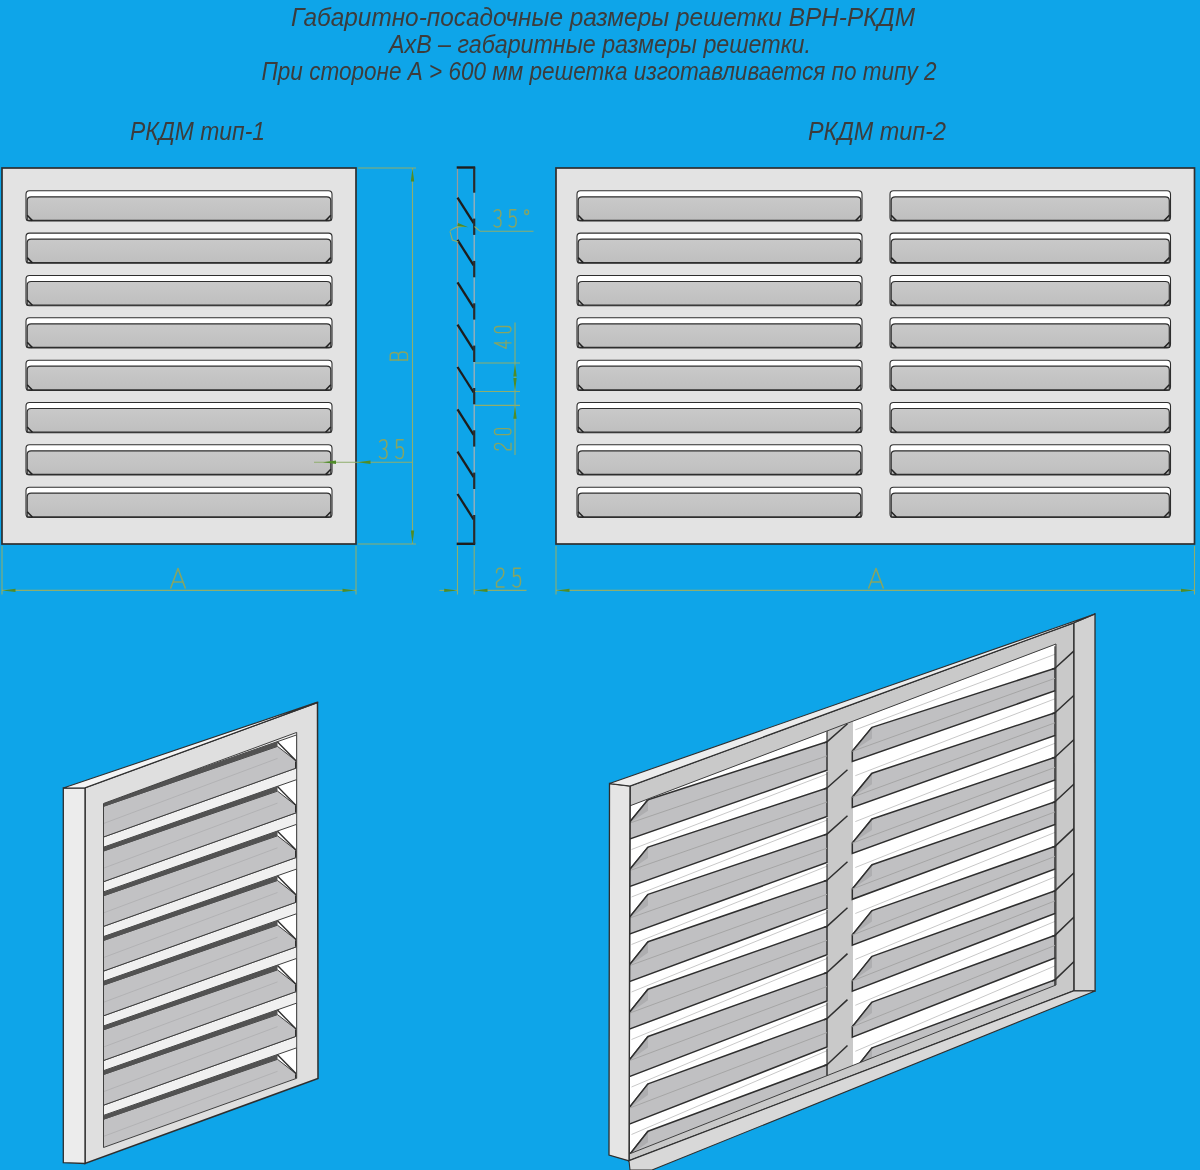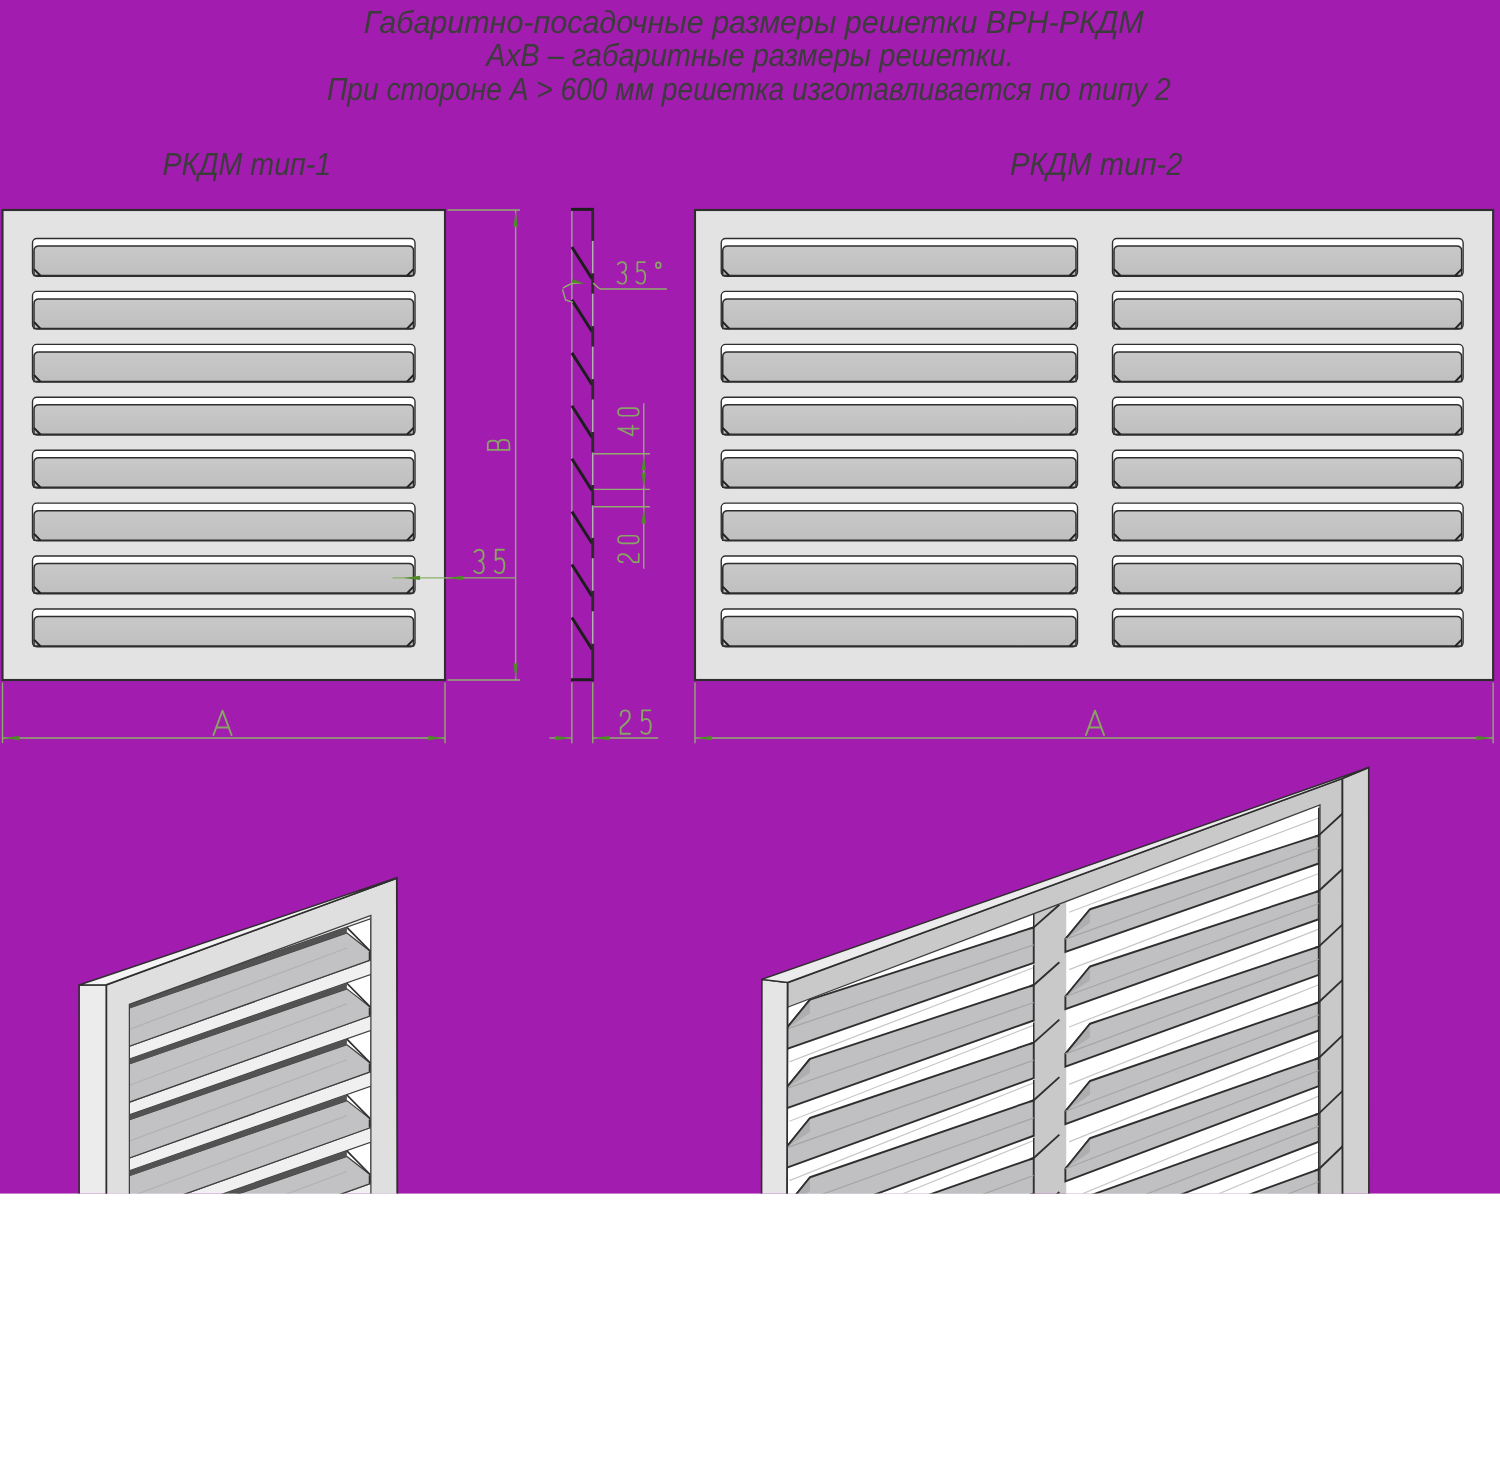--- a/index.html
+++ b/index.html
@@ -1,15 +1,15 @@
 <!DOCTYPE html>
 <html><head><meta charset="utf-8">
 <style>
   html,body{margin:0;padding:0;background:#ffffff;}
-  #page{position:relative;width:1200px;height:955px;background:#a21caf;overflow:hidden;}
+  #page{position:relative;width:1200px;height:1170px;background:#0ea5e9;overflow:hidden;}
 </style></head>
 <body>
 <div id="page">
 <svg width="1200" height="1170" viewBox="0 0 1200 1170" xmlns="http://www.w3.org/2000/svg">
 <defs>
 <linearGradient id="slatg" x1="0" y1="0" x2="0" y2="1">
 <stop offset="0" stop-color="#c9c9c9"></stop>
           <stop offset="1" stop-color="#bfbfbf"></stop>
 </linearGradient>
 </defs>

